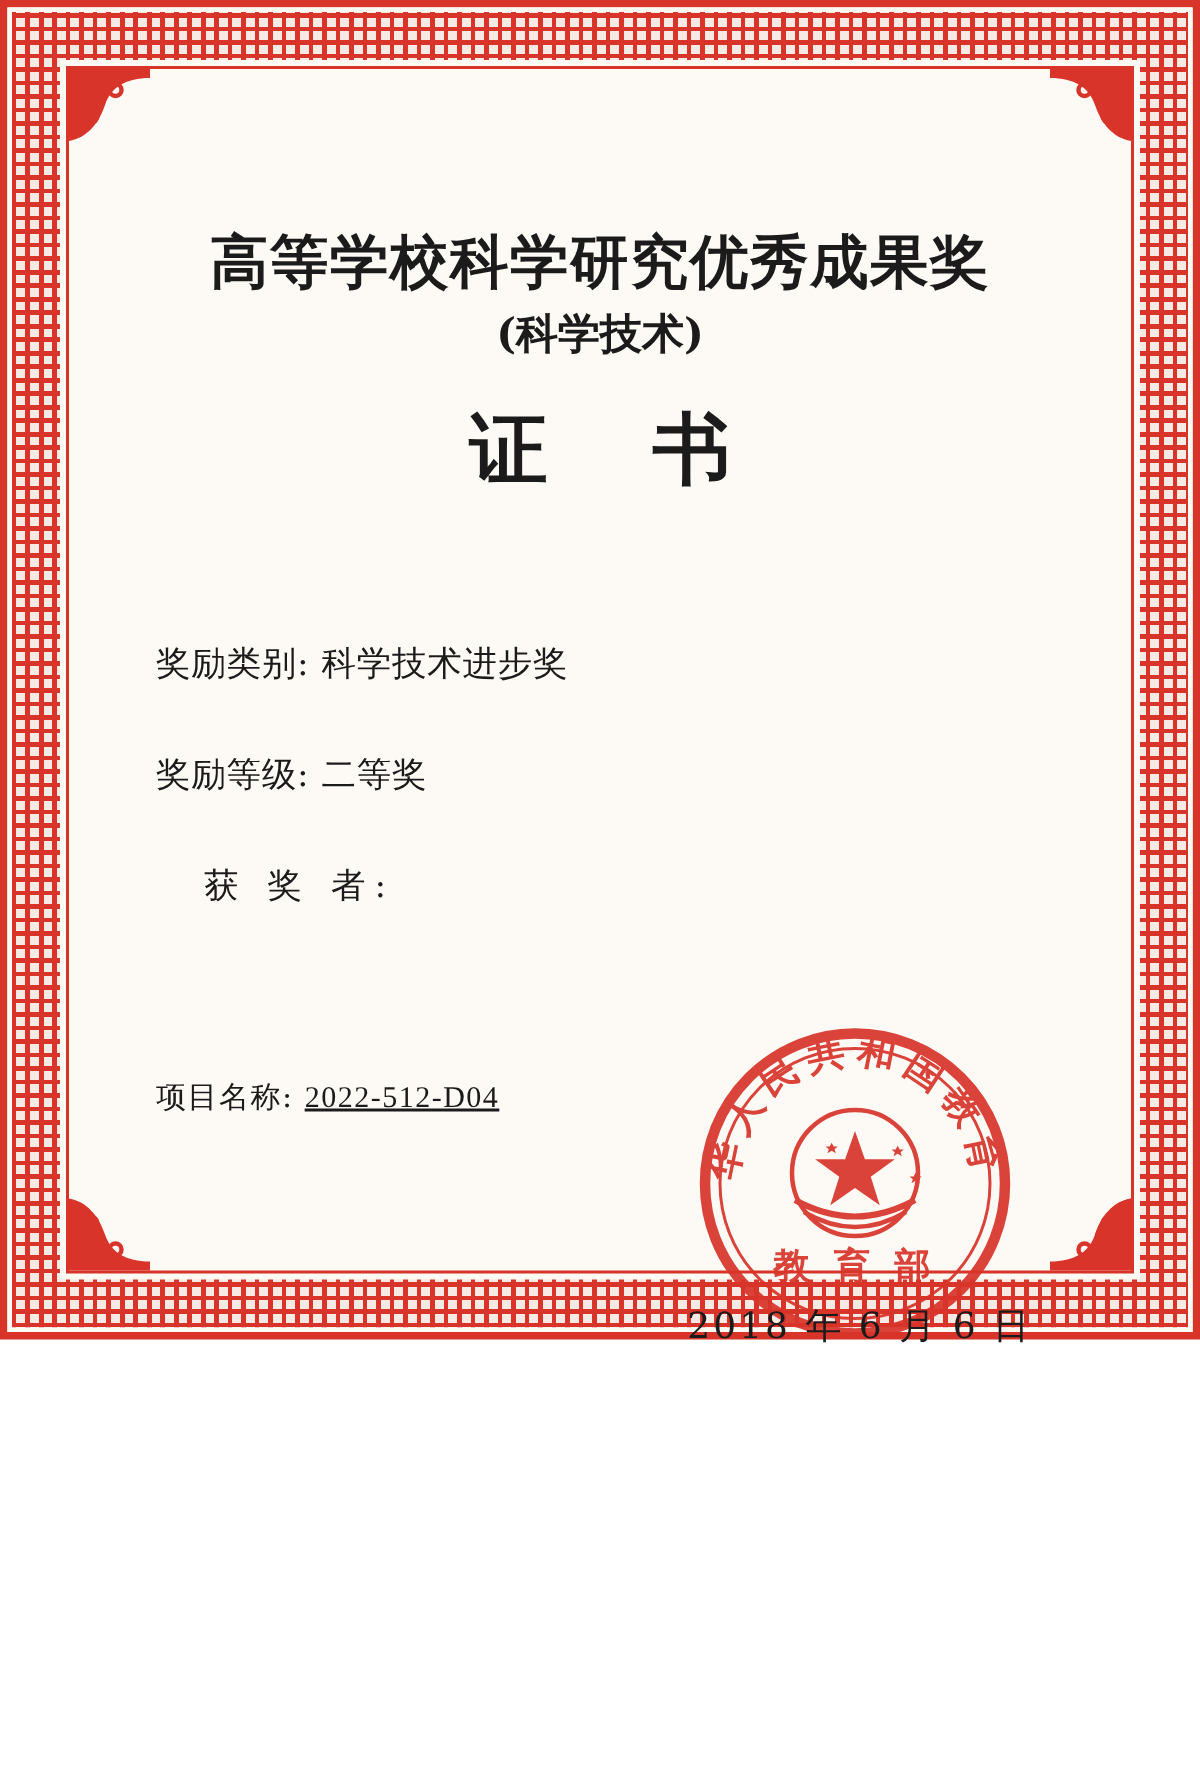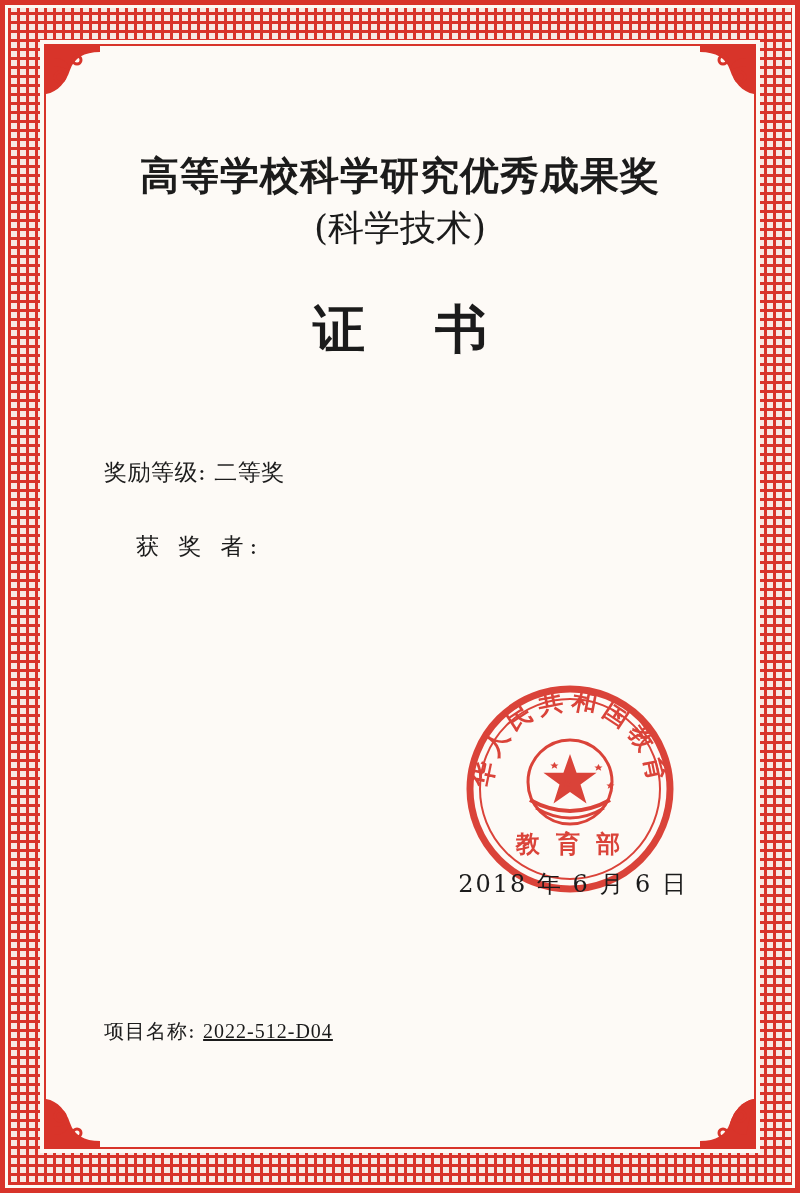--- a/index.html
+++ b/index.html
@@ -10,21 +10,21 @@
     width: 800px;
     height: 1193px;
     background: #ffffff;
     font-family: "Liberation Serif", serif;
     overflow: hidden;
   }
 
   #certificate {
     position: relative;
     width: 800px;
-    height: 1193px;
+    height: 893px;
     background: #fbf7f0;
     box-sizing: border-box;
   }
 
   
   .frame-outer {
     position: absolute;
     inset: 0;
     background: #fdfaf4;
     box-sizing: border-box;
@@ -98,32 +98,32 @@
     text-align: center;
     font-size: 39px;
     font-weight: bold;
     letter-spacing: 1px;
     margin-top: 103px;
     line-height: 1.25;
     font-family: "DejaVu Serif", "Liberation Serif", serif;
   }
   .title-sub {
     text-align: center;
-    font-size: 36px;
-    font-weight: normal;
+    font-size: 28px;
+    font-weight: bold;
     margin-top: 4px;
     font-family: "DejaVu Serif", "Liberation Serif", serif;
   }
   .title-cert {
     text-align: center;
     font-size: 52px;
     font-weight: bold;
     letter-spacing: 26px;
     text-indent: 26px;
-    margin-top: 42px;
+    margin-top: 23px;
     font-family: "DejaVu Serif", "Liberation Serif", serif;
   }
 
   .fields {
     margin-top: 92px;
     padding-left: 4px;
   }
   .field-row {
     display: flex;
     align-items: baseline;
@@ -224,20 +224,24 @@
 
   <div class="content">
 
     <div class="title-main">高等学校科学研究优秀成果奖</div>
     <div class="title-sub">(科学技术)</div>
     <div class="title-cert">证 书</div>
 
     <div class="fields">
 
 
+      <div class="field-row">
+        <span class="field-label">奖励类别:</span>
+        <span class="field-value">科学技术进步奖</span>
+      </div>
 
       <div class="field-row">
         <span class="field-label">奖励等级:</span>
         <span class="field-value">二等奖</span>
       </div>
 
       <div class="field-row spaced">
         <span class="field-label">获 奖 者:</span>
       </div>
 

